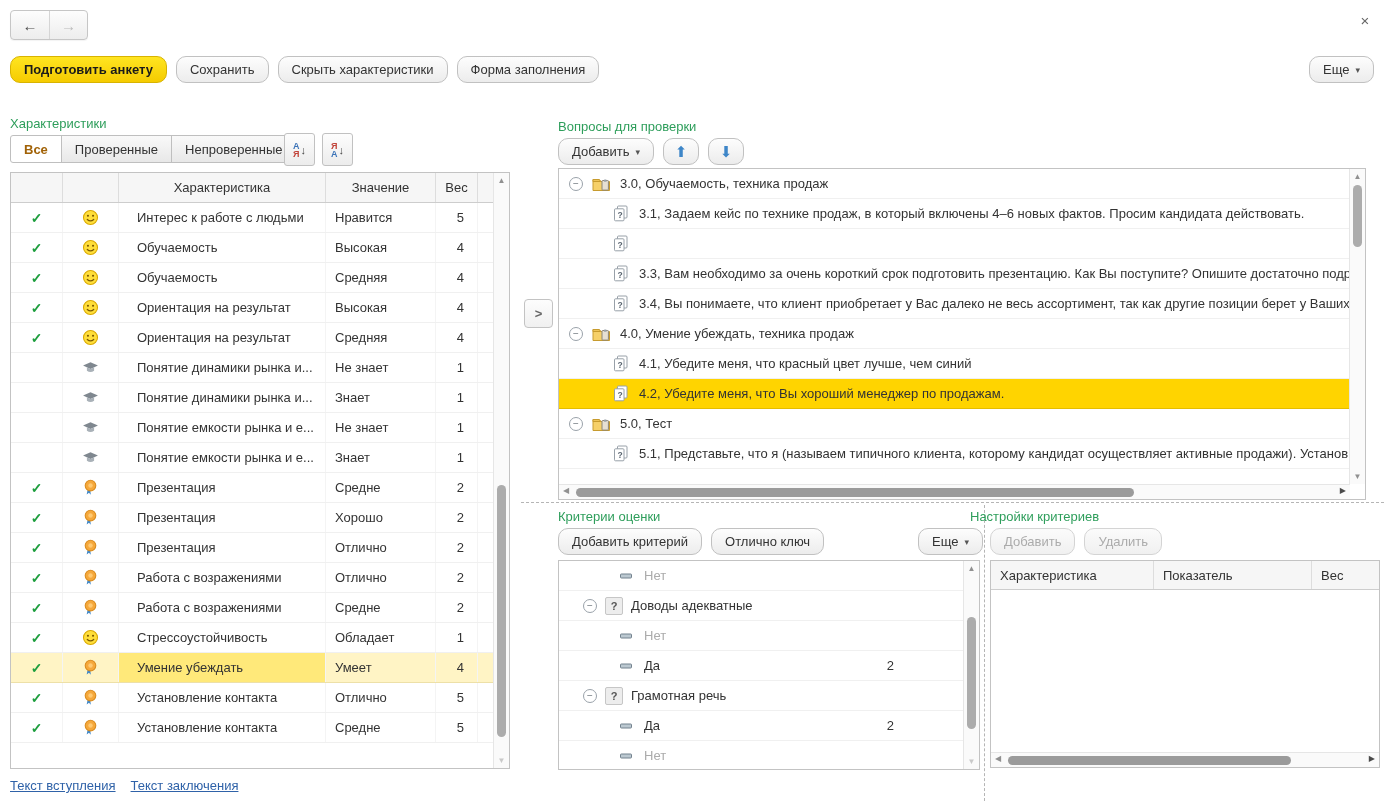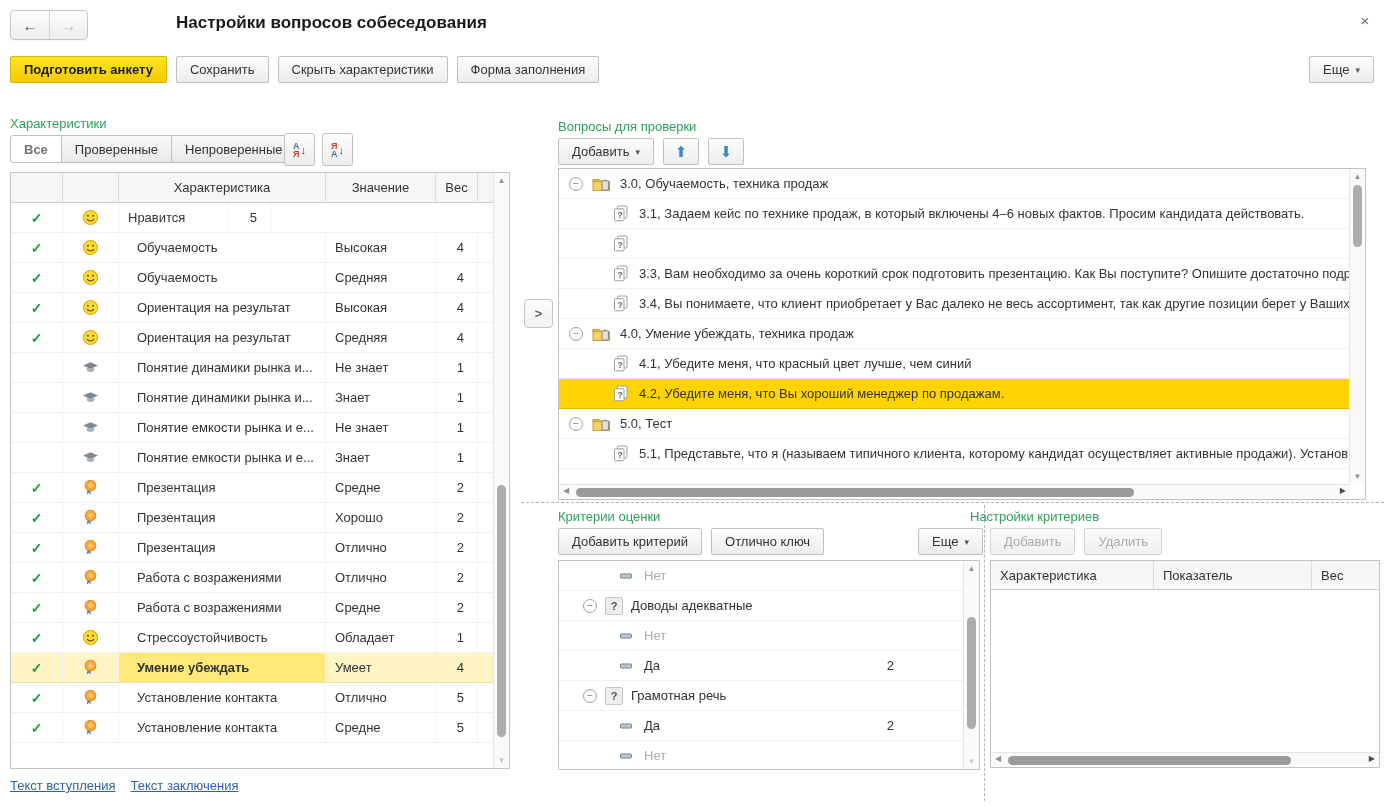--- a/index.html
+++ b/index.html
@@ -11,40 +11,40 @@
             background:linear-gradient(#FDFDFD,#EDEDED);box-shadow:0 1px 1px rgba(0,0,0,.05);}
   .navbtn{width:38px;height:28px;display:flex;align-items:center;justify-content:center;border:none;background:transparent;
           font-size:15px;cursor:pointer;color:#4A4A4A;}
   .navbtn + .navbtn{border-left:1px solid #D5D5D5;color:#BCBCBC;}
   #page-title{position:absolute;left:176px;top:13px;font-size:17px;font-weight:bold;color:#1A1A1A;}
   #close-btn{position:absolute;left:1354px;top:9px;width:22px;height:22px;display:flex;align-items:center;justify-content:center;
              font-size:15px;color:#666;cursor:pointer;}
 
   
   .btn{display:inline-flex;align-items:center;justify-content:center;height:27px;padding:0 13px;
-       background:linear-gradient(#FDFDFD,#ECECEC);border:1px solid #C1C1C1;border-radius:2px;
+       background:linear-gradient(#FDFDFD,#ECECEC);border:1px solid #C1C1C1;border-radius:10px;
        color:#333;font-size:13px;font-family:inherit;cursor:pointer;white-space:nowrap;}
   .btn.primary{background:linear-gradient(#FFE521,#F5CB00);border-color:#D8B300;font-weight:bold;color:#1A1A1A;}
   .btn.disabled{color:#ABABAB;background:linear-gradient(#FBFBFB,#F0F0F0);border-color:#D4D4D4;cursor:default;}
   .caret{font-size:9px;color:#555;margin-left:6px;}
   #toolbar{position:absolute;left:10px;top:56px;display:flex;gap:9px;}
   #btn-more-top{position:absolute;left:1309px;top:56px;}
 
   #description{position:absolute;left:10px;top:93px;color:#3A3A3A;}
 
   
   .sec-label{position:absolute;color:#2E9E5B;font-size:13px;}
 
   
   #filter-tabs{position:absolute;left:10px;top:135px;display:flex;}
   .tab{height:26px;display:inline-flex;align-items:center;padding:0 13px;border:1px solid #BFBFBF;margin-left:-1px;
        background:linear-gradient(#F9F9F9,#E8E8E8);color:#333;cursor:pointer;}
   .tab:first-child{border-radius:3px 0 0 3px;margin-left:0;}
   .tab:last-child{border-radius:0 3px 3px 0;}
-  .tab.active{background:#FFFFFF;color:#737373;font-weight:bold;}
+  .tab.active{background:#FFFFFF;color:#a16207;font-weight:bold;}
   .sortbtn{position:absolute;top:133px;width:31px;height:33px;border:1px solid #C1C1C1;border-radius:3px;
            background:linear-gradient(#FDFDFD,#ECECEC);display:flex;align-items:center;justify-content:center;gap:1px;cursor:pointer;}
   #sort-asc{left:284px;} #sort-desc{left:322px;}
   .letters{display:flex;flex-direction:column;line-height:8px;font-size:9px;font-weight:bold;}
   .lt-blue{color:#3C74B8;} .lt-red{color:#C2443A;}
   .sort-arrow{font-size:11px;color:#444;}
 
   
   #char-table{position:absolute;left:10px;top:172px;width:500px;height:597px;border:1px solid #C3C3C3;
               box-sizing:border-box;background:#fff;overflow:hidden;}
@@ -52,21 +52,21 @@
   .chead .cell{display:flex;align-items:center;justify-content:center;height:100%;border-right:1px solid #DDDDDD;box-sizing:border-box;}
   .crow{display:flex;height:29px;border-bottom:1px solid #F0F0F0;align-items:center;}
   .crow .cell{display:flex;align-items:center;height:100%;border-right:1px solid #F4F4F4;box-sizing:border-box;
               white-space:nowrap;overflow:hidden;}
   .c-check{width:52px;justify-content:center;}
   .c-icon{width:56px;justify-content:center;}
   .c-name{width:207px;padding-left:18px;}
   .c-value{width:110px;padding-left:9px;}
   .c-weight{width:42px;justify-content:flex-end;padding-right:13px;}
   .crow.sel{background:#FFF4C5;border-bottom-color:#EDE0A8;}
-  .crow.sel .c-name{background:#FFE97A;font-weight:bold;}
+  .crow.sel .c-name{background:#FFE97A;font-weight:normal;}
   .ic-check{color:#1E9E3E;font-weight:bold;font-size:14px;}
 
   
   .vscroll{position:absolute;right:0;top:0;bottom:0;width:16px;background:#FAFAFA;border-left:1px solid #E6E6E6;box-sizing:border-box;}
   .vthumb{position:absolute;left:3px;width:9px;background:#ACACAC;border-radius:5px;}
   .sarrow{position:absolute;left:0;width:100%;text-align:center;font-size:8px;color:#909090;cursor:pointer;}
   .sarrow.dim{color:#C9C9C9;}
   .hscroll{position:absolute;left:0;bottom:0;height:15px;background:#FAFAFA;border-top:1px solid #E6E6E6;box-sizing:border-box;}
   .hthumb{position:absolute;top:3px;height:9px;background:#9B9B9B;border-radius:5px;}
   .harrow{position:absolute;top:1px;font-size:8px;color:#909090;cursor:pointer;}
@@ -125,21 +125,20 @@
 <div id="app">
 
   <div class="navgroup">
     <button class="navbtn">
         <span>←</span>
       </button>
     <button class="navbtn">
         <span>→</span>
       </button>
   </div>
-  <div id="page-title">Настройки вопросов собеседования</div>
   <div id="close-btn">×</div>
 
   <div id="toolbar">
     <button class="btn primary">Подготовить анкету</button>
     <button class="btn">Сохранить</button>
     <button class="btn">Скрыть характеристики</button>
     <button class="btn">Форма заполнения</button>
   </div>
   <button class="btn" id="btn-more-top">
       <span>Еще</span>
@@ -188,20 +187,21 @@
             <span class="ic-check">✓</span>
           </div>
     <div class="cell c-icon">
             <svg width="17" height="17" viewBox="0 0 16 16">
               <circle cx="8" cy="8" r="6.6" fill="#FFDE3A" stroke="#D9A800"></circle>
               <circle cx="5.6" cy="6.4" r="1" fill="#7A5800"></circle>
               <circle cx="10.4" cy="6.4" r="1" fill="#7A5800"></circle>
               <path d="M5 9.8 Q8 12.4 11 9.8" stroke="#7A5800" stroke-width="1.2" fill="none" stroke-linecap="round"></path>
             </svg>
           </div>
+    <div class="cell c-name">Интерес к работе с людьми</div>
     <div class="cell c-value">Нравится</div>
     <div class="cell c-weight">5</div>
   </div>
         <div class="crow">
     <div class="cell c-check">
             <span class="ic-check">✓</span>
           </div>
     <div class="cell c-icon">
             <svg width="17" height="17" viewBox="0 0 16 16">
               <circle cx="8" cy="8" r="6.6" fill="#FFDE3A" stroke="#D9A800"></circle>

